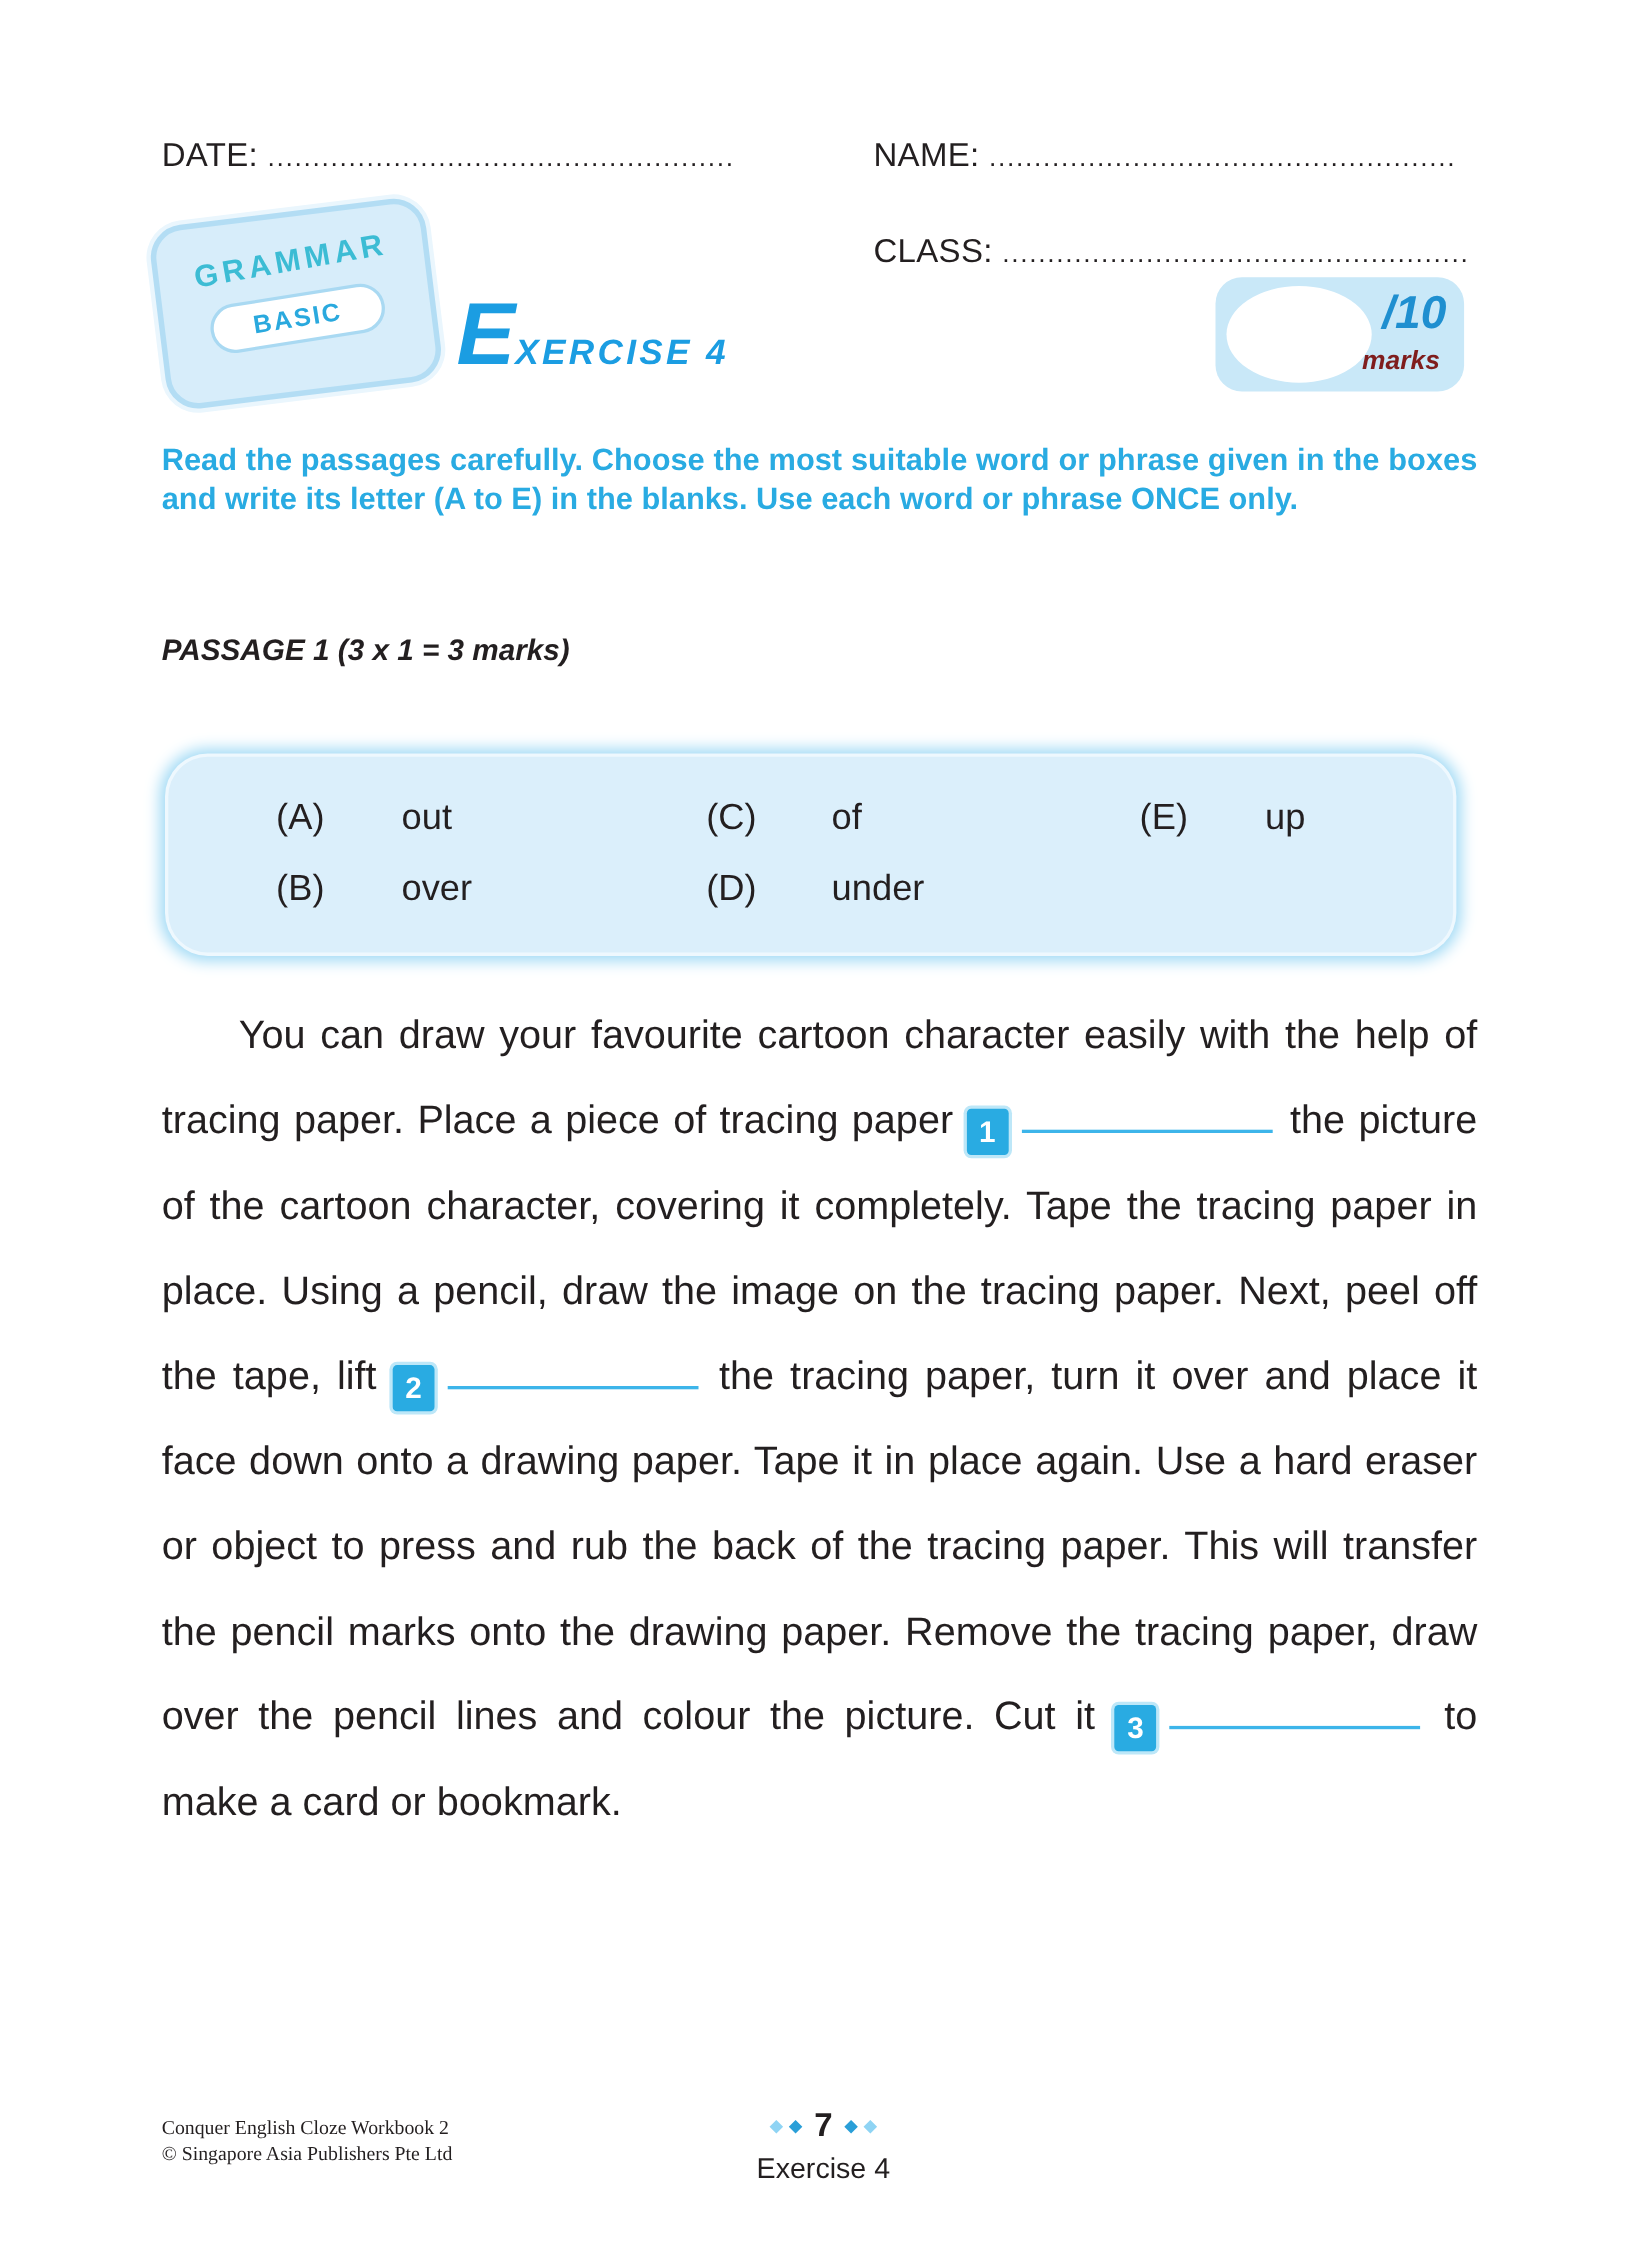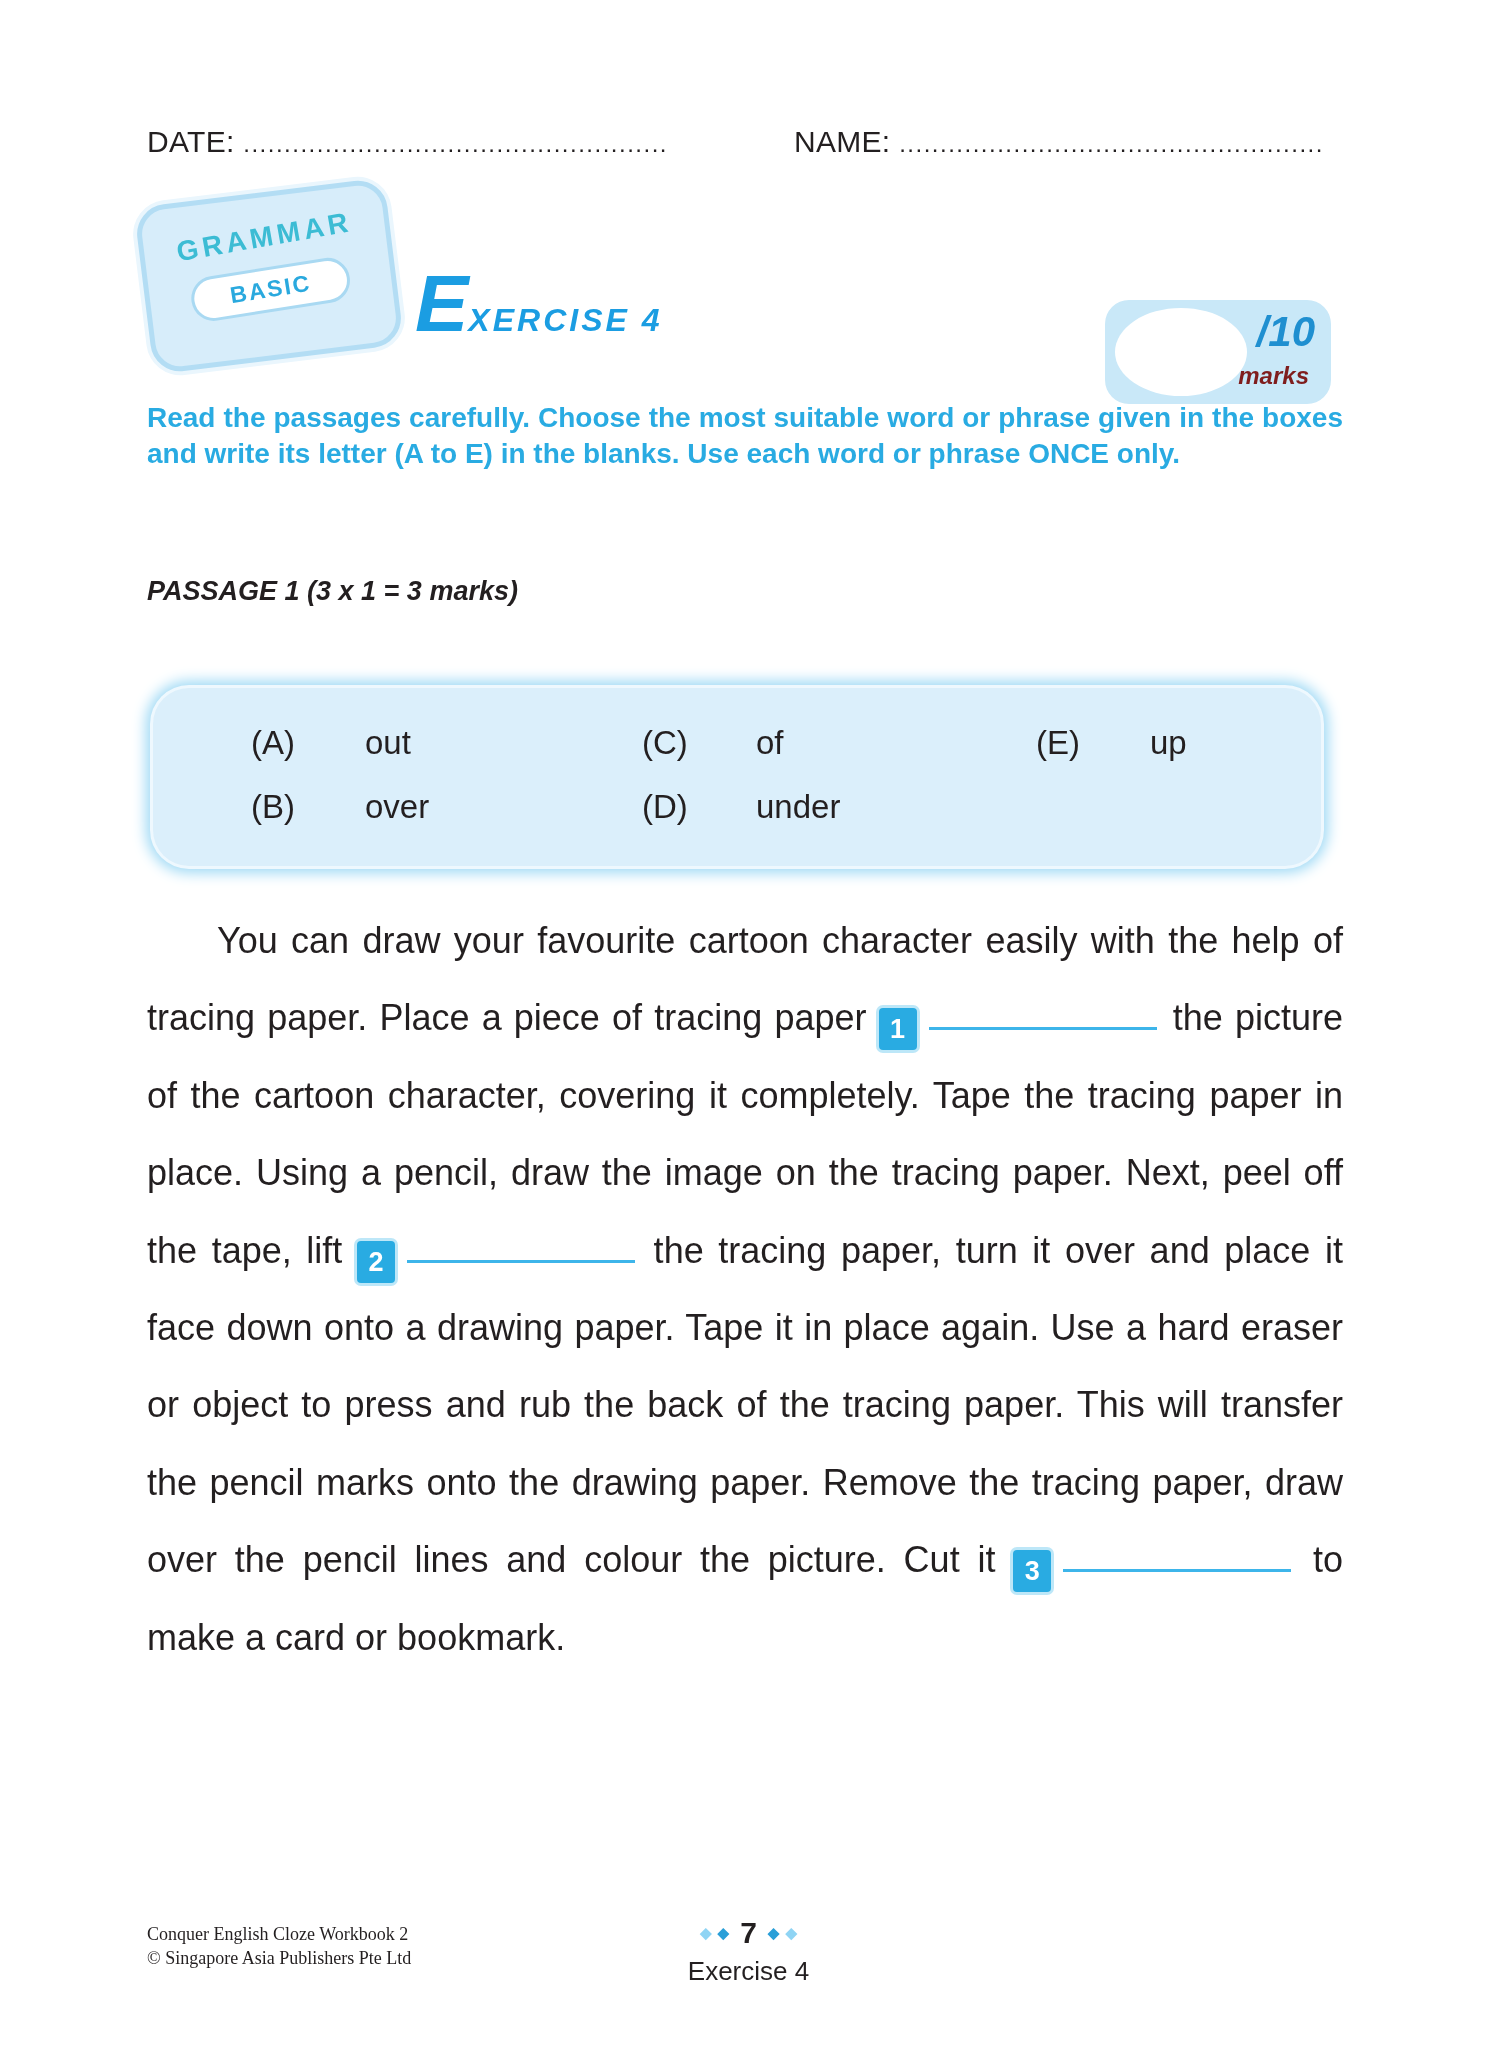--- a/index.html
+++ b/index.html
@@ -64,21 +64,20 @@
   }
   .title-initial { font-size:80px; }
   .title-rest { font-size:32px; letter-spacing:3px; }
 
   
   .marks-box {
     position:absolute; left:1105px; top:252px;
     width:226px; height:104px;
     background:#c9e8f8;
     border-radius:24px;
-    margin-top:48px;
   }
   .marks-oval {
     position:absolute; left:10px; top:8px;
     width:132px; height:88px;
     background:#ffffff;
     border-radius:50%;
   }
   .marks-score {
     position:absolute; right:16px; top:8px;
     font-size:42px; font-weight:bold; font-style:italic;
@@ -179,20 +178,24 @@
 <div class="page">
 
   <div id="date-line" class="write-line">
     <span class="lbl">DATE:</span>
     <span class="dots">....................................................</span>
   </div>
   <div id="name-line" class="write-line">
     <span class="lbl">NAME:</span>
     <span class="dots">....................................................</span>
   </div>
+  <div id="class-line" class="write-line">
+    <span class="lbl">CLASS:</span>
+    <span class="dots">....................................................</span>
+  </div>
 
   <div class="badge">
     <div class="badge-top">GRAMMAR</div>
     <div class="badge-pill">BASIC</div>
   </div>
 
   <div class="title">
     <span class="title-initial">E</span><span class="title-rest">XERCISE 4</span>
   </div>
 

